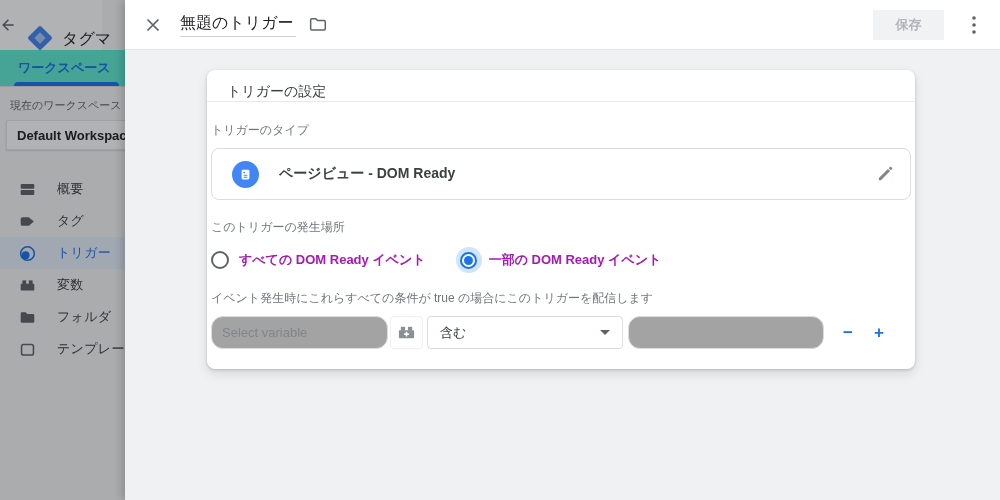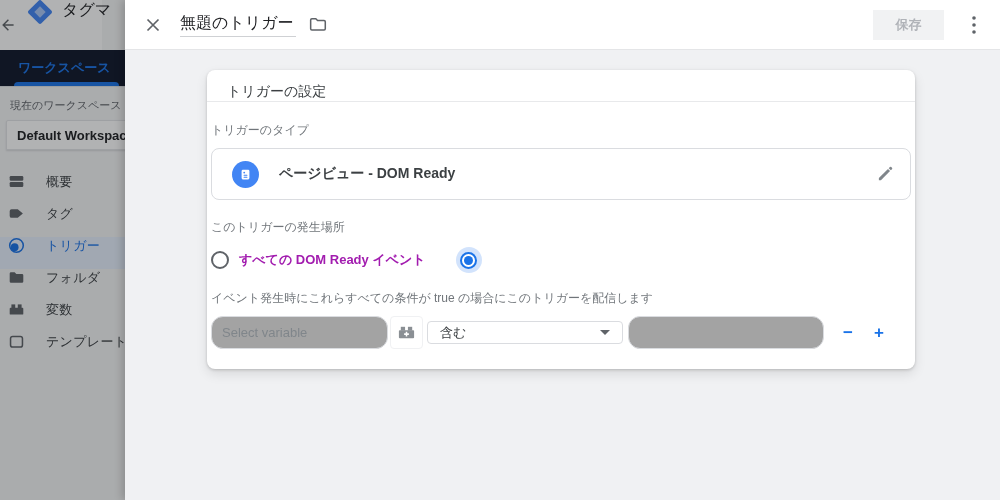--- a/index.html
+++ b/index.html
@@ -11,32 +11,32 @@
     position: relative;
   }
 
   
   .app-layer {
     position: absolute; left: 0; top: 0; width: 125px; height: 500px;
     overflow: hidden; background: #f5f6f7; z-index: 1;
   }
   .app-header {
     position: absolute; left: 0; top: 0; width: 102px; height: 50px;
-    background: #fff; display: flex; align-items: flex-start;
+    background: #fff; display: flex; align-items: flex-end;
   }
   .back-btn { width: 26px; height: 50px; display: flex; align-items: center; justify-content: center; color: #5f6368; }
   .app-header .vdiv { width: 1px; height: 50px; background: #e0e0e0; }
   .gtm-logo { width: 24px; height: 24px; position: relative; margin: 0 10px 0 12px; flex: none; }
   .gtm-logo .d1 { position: absolute; left: 3px; top: 3px; width: 18px; height: 18px; background: #4285f4; transform: rotate(45deg); border-radius: 2px; }
   .gtm-logo .d2 { position: absolute; left: 8px; top: 8px; width: 8px; height: 8px; background: #a9c6f7; transform: rotate(45deg); }
   .app-title { font-size: 16px; color: #202124; white-space: nowrap; }
 
   .tab-bar {
     position: absolute; left: 0; top: 50px; width: 125px; height: 37px;
-    background: #0f172a; border-bottom: 1px solid #dfe1e5;
+    background: #5eead4; border-bottom: 1px solid #dfe1e5;
     display: flex; align-items: stretch; white-space: nowrap;
   }
   .tab { position: relative; display: flex; align-items: center; padding: 0 14px 0 18px; font-size: 13px; font-weight: bold; color: #5f6368; }
   .tab.active { color: #1a73e8; }
   .tab.active .ind {
     position: absolute; left: 14px; right: 6px; bottom: 0; height: 4px;
     background: #1a73e8; border-radius: 4px 4px 0 0;
   }
 
   .ws-section-label {
@@ -45,21 +45,21 @@
   .ws-switcher {
     position: absolute; left: 6px; top: 120px; width: 140px; height: 30px;
     background: #fff; border: 1px solid #e3e5e8; border-radius: 2px 2px 0 0;
     box-shadow: 0 1px 2px rgba(0,0,0,0.12);
     display: flex; align-items: center; padding: 0 10px;
     font-size: 13px; font-weight: bold; color: #202124; white-space: nowrap;
   }
 
   .nav { position: absolute; left: 0; top: 173px; width: 125px; }
   .nav-item {
-    height: 32px; display: flex; padding-left: 8px;
+    height: 32px; display: flex; align-items: center; padding-left: 19px;
     color: #3c4043; font-size: 13px; white-space: nowrap;
   }
   .nav-item .nicon { width: 17px; height: 17px; margin-right: 21px; color: #5f6368; flex: none; }
   .nav-item.selected { background: #e8f0fe; color: #1a73e8; }
   .nav-item.selected .nicon { color: #1a73e8; }
   .nav-item .label { letter-spacing: 0.3px; }
 
   .scrim {
     position: absolute; left: 0; top: 0; width: 125px; height: 500px;
     background: rgba(18,20,23,0.33); z-index: 2;
@@ -141,21 +141,21 @@
     height: 33px; border: 1px solid #dadce0; border-radius: 12px; background: #a3a3a3;
     font-size: 13px; color: #3c4043; padding: 0 10px; font-family: inherit; outline: none;
   }
   .text-input::placeholder { color: #80868b; }
   .var-input { width: 177px; }
   .var-picker-btn {
     width: 33px; height: 33px; margin-left: 2px; border: 1px solid #f0f1f3; border-radius: 4px;
     background: #fff; display: flex; align-items: center; justify-content: center; cursor: pointer;
   }
   .op-select {
-    width: 196px; height: 23px; margin-left: 4px; border: 1px solid #dadce0; border-radius: 4px;
+    width: 196px; height: 33px; margin-left: 4px; border: 1px solid #dadce0; border-radius: 4px;
     background: #fff; display: flex; align-items: center; padding: 0 12px;
     font-size: 13px; color: #3c4043; cursor: pointer;
   }
   .op-select .op-spacer { flex: 1; }
   .caret {
     width: 0; height: 0; border-left: 5px solid transparent; border-right: 5px solid transparent;
     border-top: 5px solid #5f6368;
   }
   .val-input { width: 196px; margin-left: 5px; }
   .row-btn {
@@ -225,34 +225,34 @@
         <svg viewBox="0 0 20 20" width="17" height="17">
             <circle cx="10" cy="10" r="8" fill="none" stroke="currentColor" stroke-width="1.8"></circle>
             <circle cx="7.8" cy="12" r="4.6" fill="currentColor"></circle>
           </svg>
       </span>
       <span class="label">トリガー</span>
     </div>
     <div class="nav-item">
       <span class="nicon">
         <svg viewBox="0 0 20 20" width="17" height="17" fill="currentColor">
-            <path d="M2 5.3 a1.5 1.5 0 0 1 1.5-1.5 h4.3 l2 2 h6.7 A1.5 1.5 0 0 1 18 7.3 v7.4 a1.5 1.5 0 0 1 -1.5 1.5 h-13 A1.5 1.5 0 0 1 2 14.7 z"></path>
-          </svg>
-      </span>
-      <span class="label">フォルダ</span>
-    </div>
-    <div class="nav-item">
-      <span class="nicon">
-        <svg viewBox="0 0 20 20" width="17" height="17" fill="currentColor">
             <rect x="2" y="8" width="16" height="8" rx="1"></rect>
             <rect x="4" y="4" width="4.5" height="4.5"></rect>
             <rect x="11.5" y="4" width="4.5" height="4.5"></rect>
           </svg>
       </span>
       <span class="label">変数</span>
+    </div>
+    <div class="nav-item">
+      <span class="nicon">
+        <svg viewBox="0 0 20 20" width="17" height="17" fill="currentColor">
+            <path d="M2 5.3 a1.5 1.5 0 0 1 1.5-1.5 h4.3 l2 2 h6.7 A1.5 1.5 0 0 1 18 7.3 v7.4 a1.5 1.5 0 0 1 -1.5 1.5 h-13 A1.5 1.5 0 0 1 2 14.7 z"></path>
+          </svg>
+      </span>
+      <span class="label">フォルダ</span>
     </div>
     <div class="nav-item">
       <span class="nicon">
         <svg viewBox="0 0 20 20" width="17" height="17">
             <rect x="3" y="4" width="14" height="12.5" rx="2.5" fill="none" stroke="currentColor" stroke-width="1.8"></rect>
           </svg>
       </span>
       <span class="label">テンプレート</span>
     </div>
   </div>
@@ -316,20 +316,21 @@
         <label class="radio-opt">
           <span class="radio-outer"></span>
           <span>すべての DOM Ready イベント</span>
         </label>
         <label class="radio-opt">
           <span class="radio-sel-halo">
             <span class="radio-sel-ring">
                 <span class="radio-sel-dot"></span>
               </span>
           </span>
+          <span>一部の DOM Ready イベント</span>
         </label>
       </div>
 
       <div class="field-label cond-label">イベント発生時にこれらすべての条件が true の場合にこのトリガーを配信します</div>
 
       <div class="cond-row">
         <input class="text-input var-input" placeholder="Select variable" style="">
         <span class="var-picker-btn">
           <svg width="19" height="19" viewBox="0 0 20 20">
               <rect x="2" y="7.5" width="16" height="8.5" rx="1" fill="#8a8f94"></rect>

